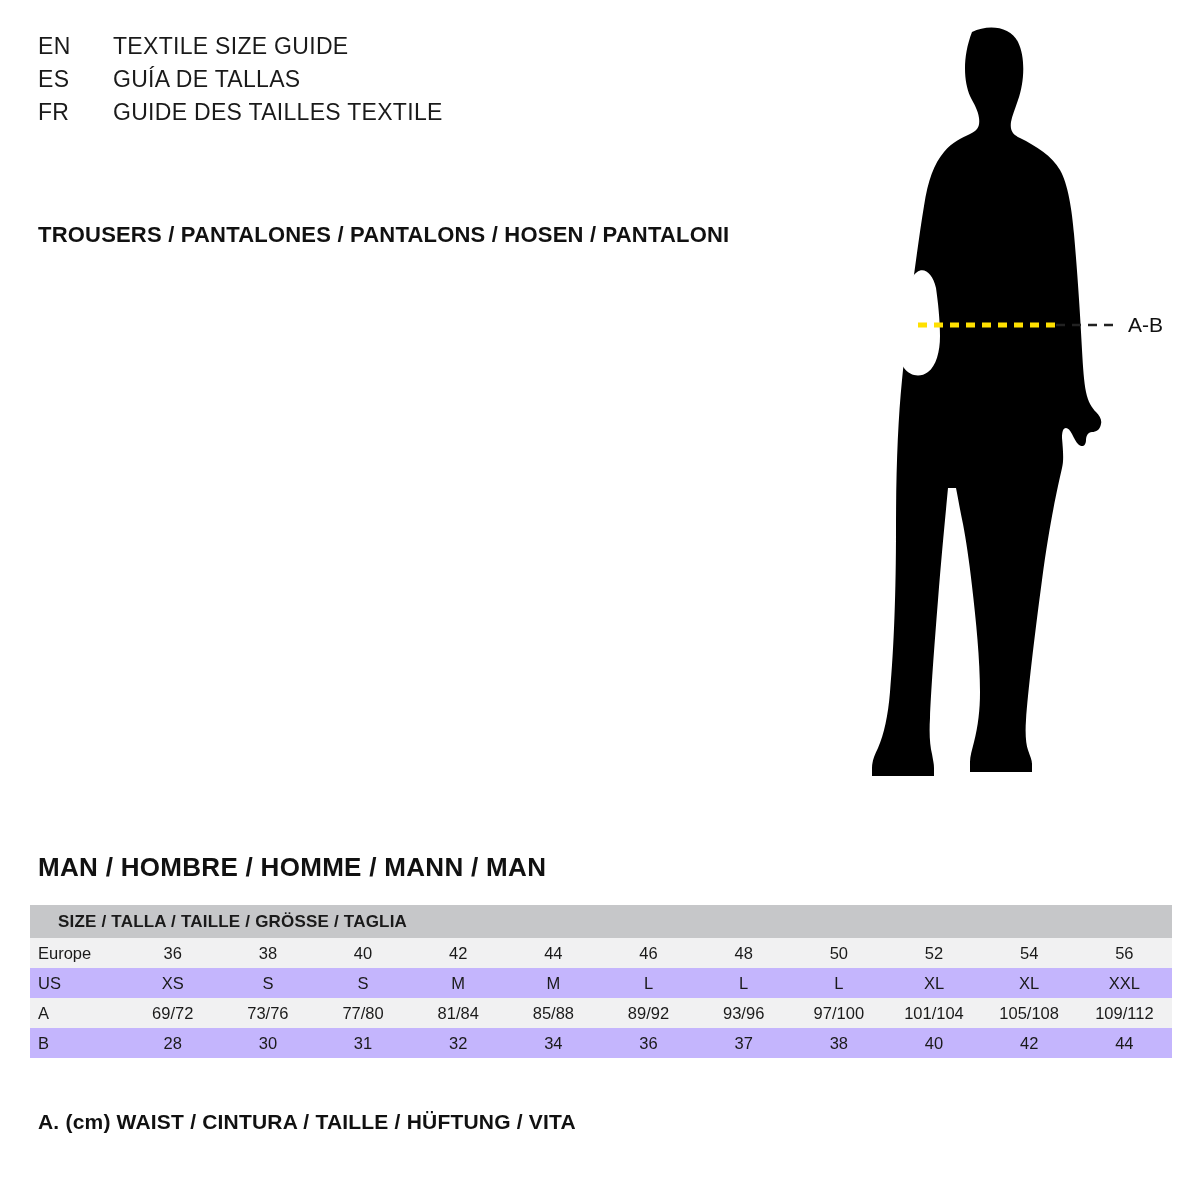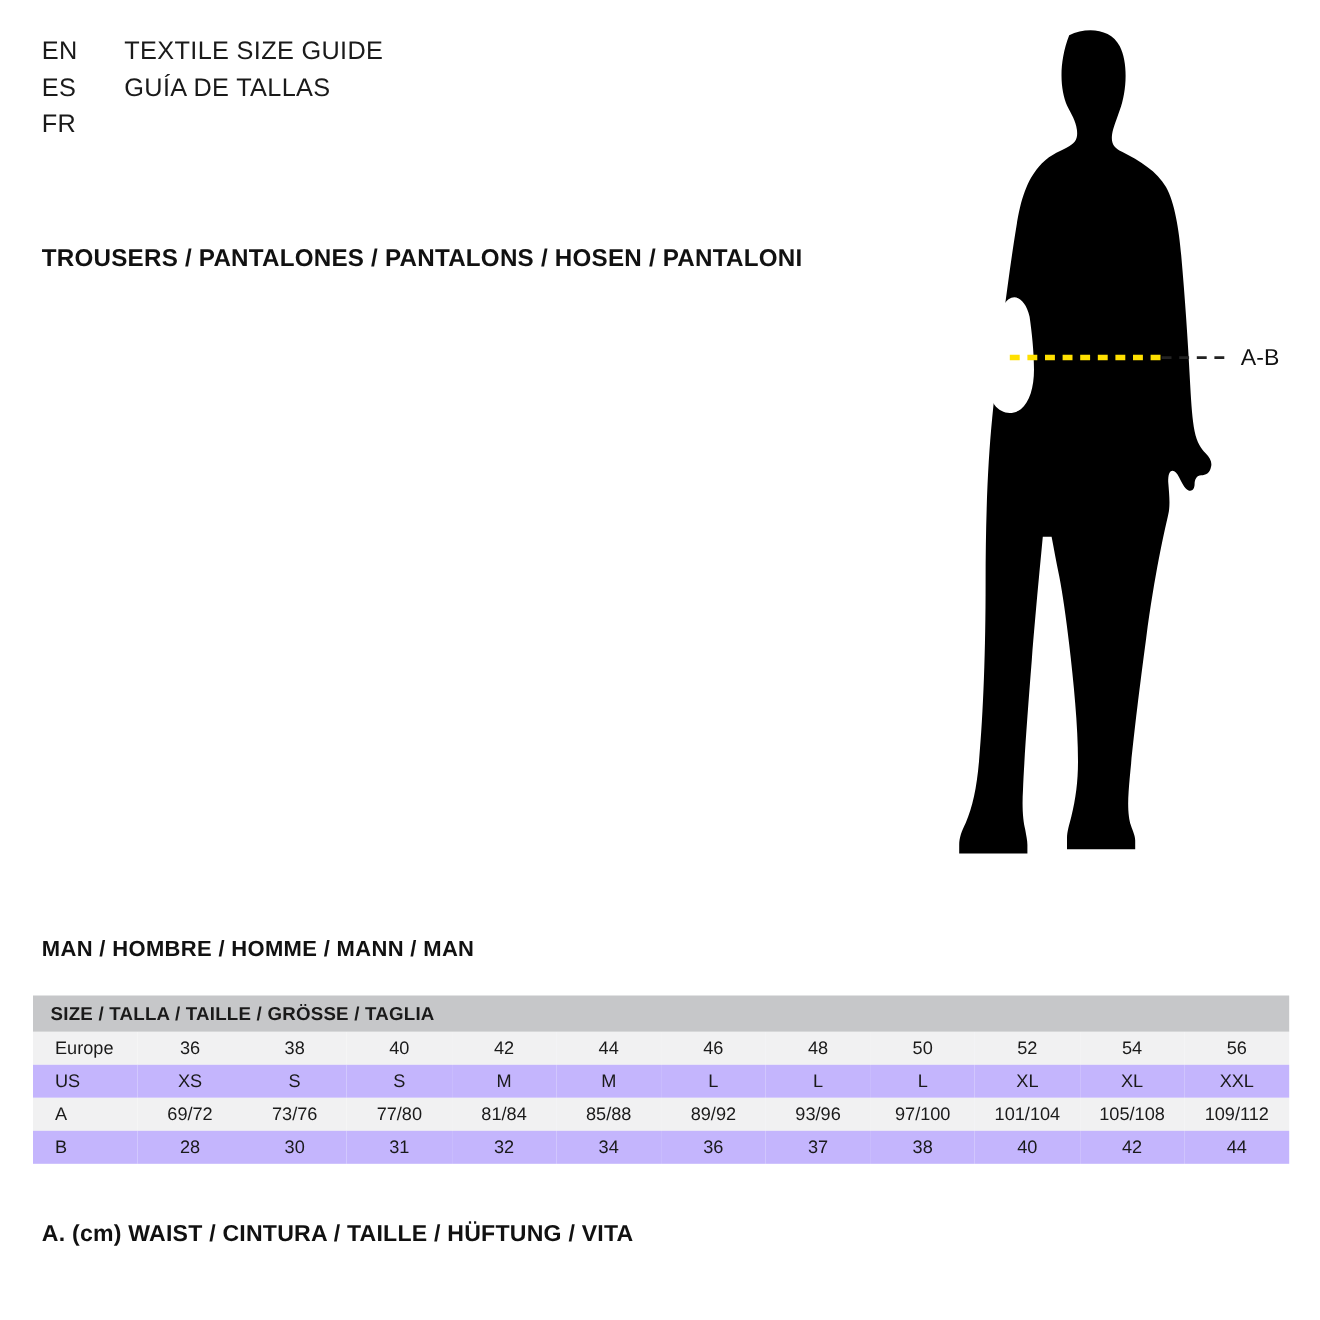--- a/index.html
+++ b/index.html
@@ -59,21 +59,21 @@
     width: 360px;
     height: 780px;
   }
   .figure-wrap svg { display: block; }
 
   
   .section-label {
     position: absolute;
     top: 852px;
     left: 38px;
-    font-size: 20px;
+    font-size: 26px;
     font-weight: bold;
     letter-spacing: 0.3px;
     color: #111;
   }
 
   
   .size-table {
     position: absolute;
     top: 905px;
     left: 30px;
@@ -86,29 +86,29 @@
     font-size: 16.5px;
     font-weight: normal;
     color: #1a1a1a;
     padding: 0;
   }
   .size-table .hdr-row td {
     background: #c6c7c9;
     font-weight: bold;
     font-size: 17px;
     text-align: left;
-    padding-left: 16px;
+    padding-left: 28px;
     height: 33px;
     letter-spacing: 0.2px;
   }
   .size-table tr.light td { background: #f1f1f2; }
   .size-table tr.dark  td { background: #c4b5fd; }
   .size-table td.rowlabel {
     text-align: left;
-    padding-left: 20px;
+    padding-left: 8px;
     width: 160px;
   }
   .size-table td.val {
     text-align: center;
   }
 
   
   .footnotes {
     position: absolute;
     top: 1110px;
@@ -130,20 +130,21 @@
   <div class="lang-row">
     <span class="lang-code">EN</span>
     <span class="lang-text">TEXTILE SIZE GUIDE</span>
   </div>
   <div class="lang-row">
     <span class="lang-code">ES</span>
     <span class="lang-text">GUÍA DE TALLAS</span>
   </div>
   <div class="lang-row">
     <span class="lang-code">FR</span>
+    <span class="lang-text">GUIDE DES TAILLES TEXTILE</span>
   </div>
 </div>
 
 <div class="garment-title">TROUSERS / PANTALONES / PANTALONS / HOSEN / PANTALONI</div>
 
 <div class="figure-wrap">
   <svg width="360" height="780" viewBox="0 0 360 780" xmlns="http://www.w3.org/2000/svg">
 
     <g>
       <path d="M152,12

